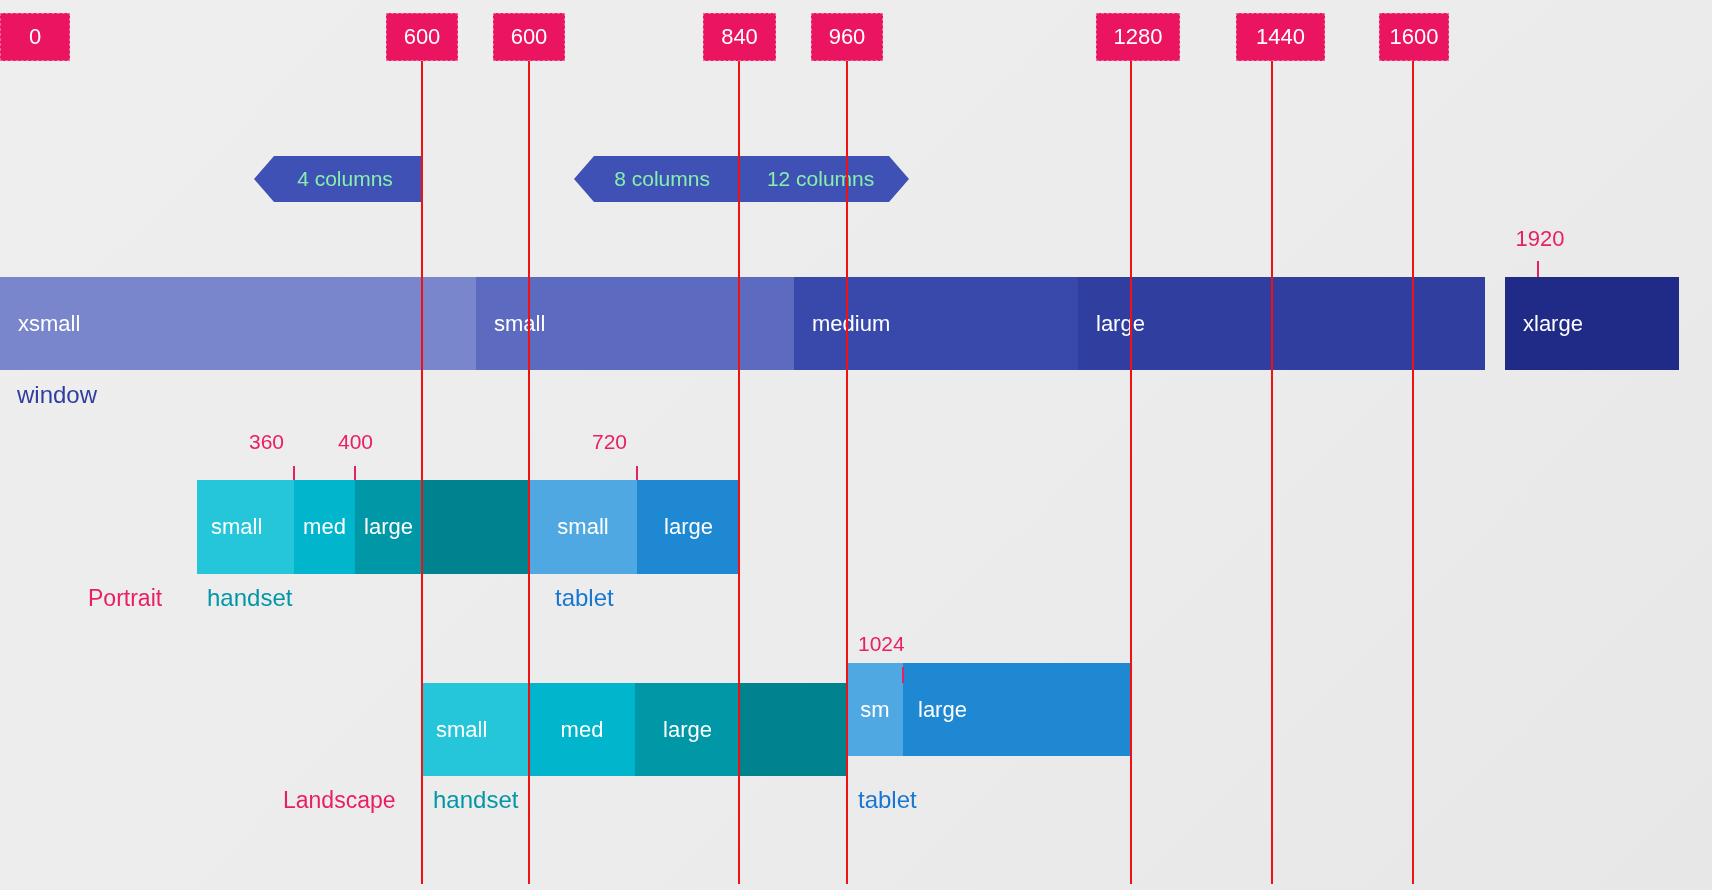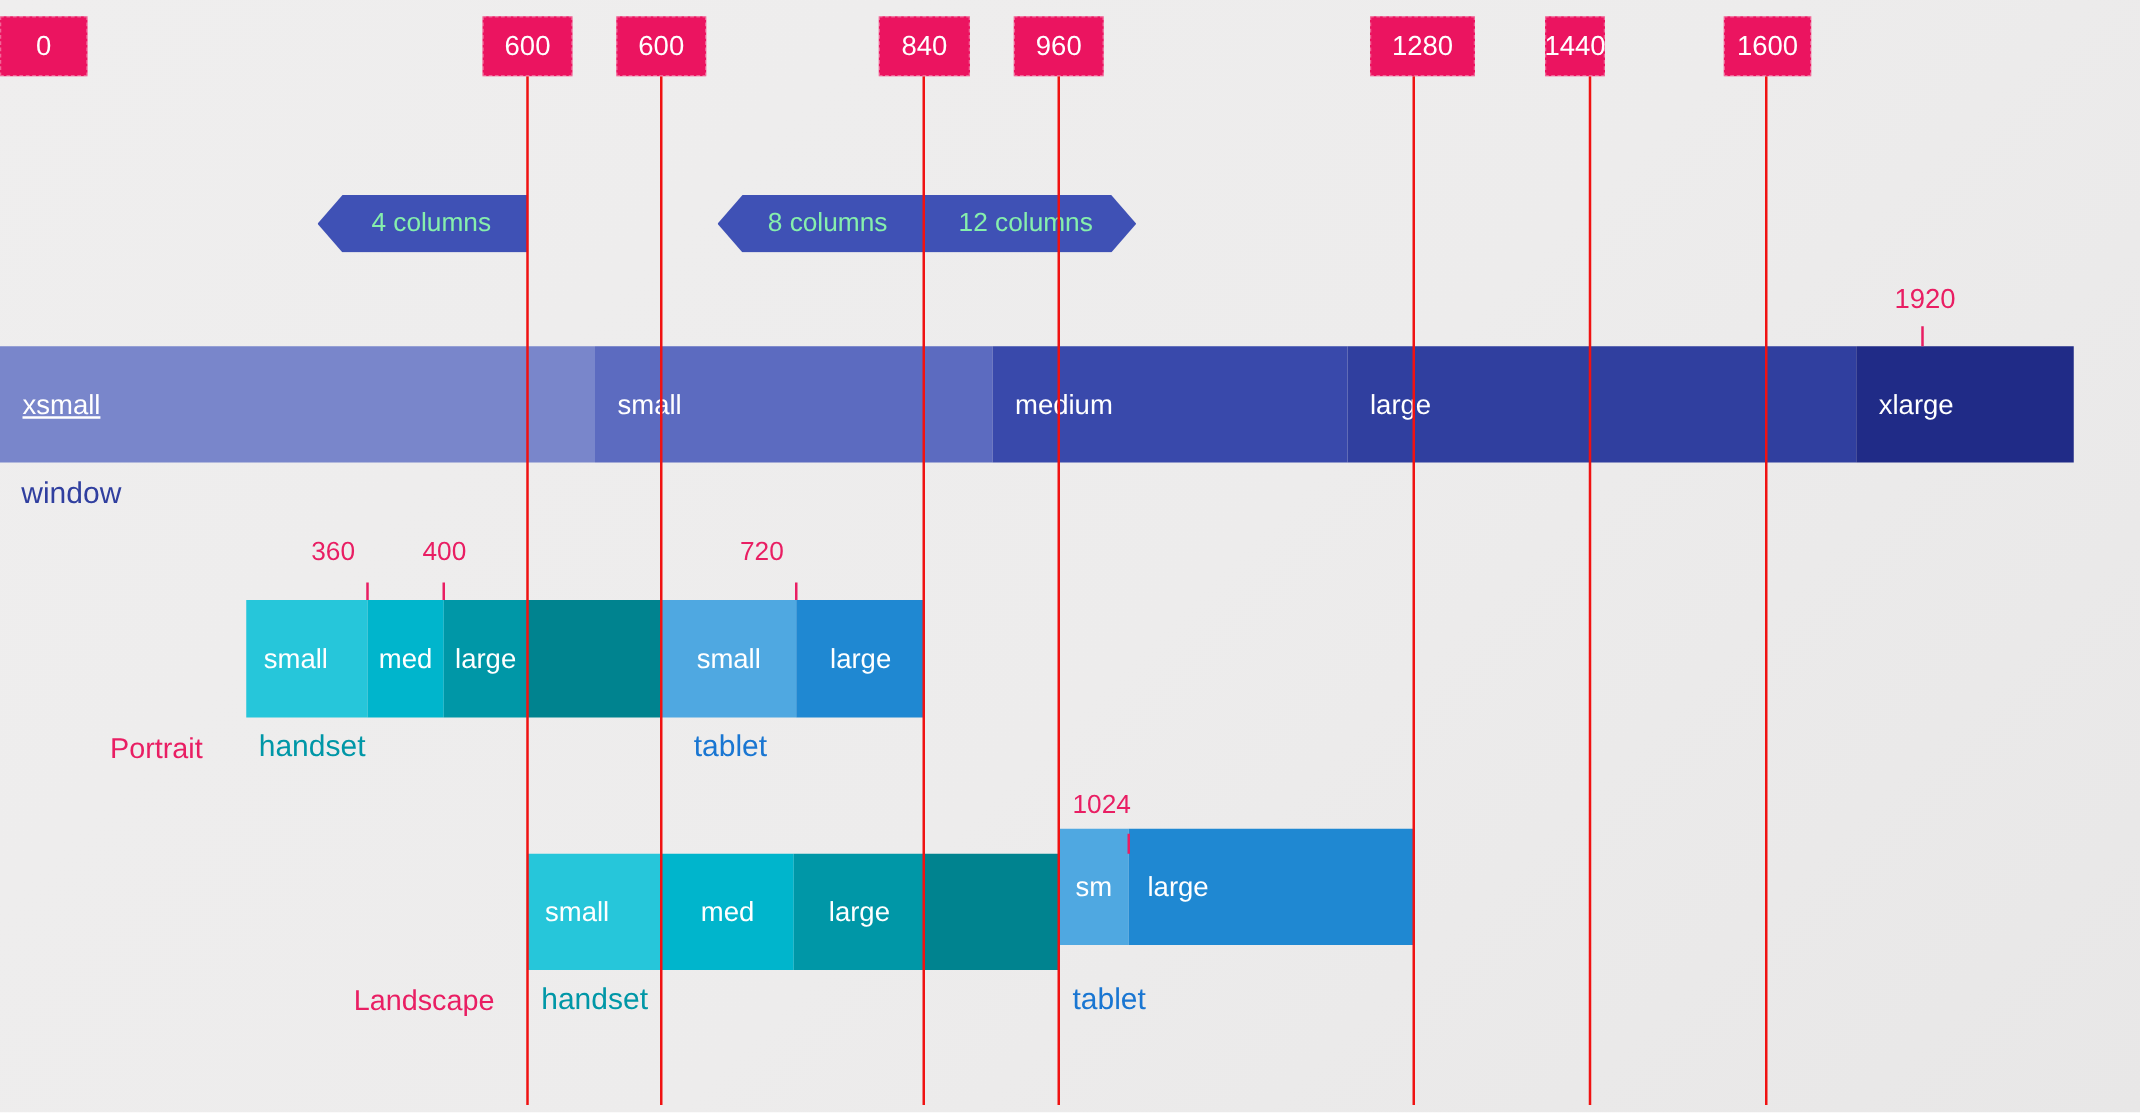--- a/index.html
+++ b/index.html
@@ -10,21 +10,21 @@
     -webkit-font-smoothing:antialiased;
   }
   
   .bp-badge{
     position:absolute; top:13px; height:48px; background:#EB1460; color:#FFFFFF;
     display:flex; align-items:center; justify-content:center; font-size:22px;
     border:1px dashed rgba(255,255,255,.35); box-sizing:border-box; z-index:60;
   }
   #bp-0{left:0;width:70px} #bp-480{left:386px;width:72px} #bp-600{left:493px;width:72px}
   #bp-840{left:703px;width:73px} #bp-960{left:811px;width:72px} #bp-1280{left:1096px;width:84px}
-  #bp-1440{left:1236px;width:48px} #bp-1600{left:1379px;width:70px}
+  #bp-1440{left:1236px;width:89px} #bp-1600{left:1379px;width:70px}
   
   .vline{position:absolute; top:61px; height:823px; width:2px; background:#F01212; z-index:50;}
   #vl-480{left:421px} #vl-600{left:528px} #vl-840{left:738px} #vl-960{left:846px}
   #vl-1280{left:1130px} #vl-1440{left:1271px} #vl-1600{left:1412px}
   
   .col-badge{
     position:absolute; top:156px; height:46px; background:#3F51B5; color:#86efac;
     font-size:21px; z-index:10; display:flex; align-items:stretch;
   }
   #cols-4{
@@ -36,25 +36,25 @@
     left:574px; width:335px;
     clip-path:polygon(0 50%, 20px 0, calc(100% - 20px) 0, 100% 50%, calc(100% - 20px) 100%, 20px 100%);
   }
   #cols-8-12 .col-half{display:flex; align-items:center; justify-content:center;}
   #cols-8-12 .col-half.left{width:165px; padding-left:10px;}
   #cols-8-12 .col-half.right{width:170px; padding-right:8px;}
   
   #window-bar{position:absolute; left:0; top:277px; width:1712px; height:93px; display:flex; z-index:5;}
   .wseg{display:flex; align-items:center; padding-left:18px; box-sizing:border-box;
         color:#FFFFFF; font-size:22px;}
-  .wseg:nth-child(1){width:476px; background:#7986CB;text-decoration:underline;}
+  .wseg:nth-child(1){width:476px; background:#7986CB;}
   .wseg:nth-child(2){width:318px; background:#5C6BC0;}
   .wseg:nth-child(3){width:284px; background:#3949AB;}
   .wseg:nth-child(4){width:407px; background:#303F9F;}
-  .wseg:nth-child(5){width:174px; background:#202B87;}
+  .wseg:nth-child(5){width:174px; background:#202B87;margin-left:20px;}
   #window-caption{position:absolute; left:17px; top:381px; font-size:24px; color:#303F9F; z-index:6;}
   
   #tick-1920-line{position:absolute; left:1537px; top:261px; width:2px; height:16px; background:#E91E63; z-index:6;}
   #tick-1920-label{position:absolute; left:1500px; top:226px; width:80px; text-align:center;
     font-size:22px; color:#E91E63; z-index:6;}
   
   .dev-bar{position:absolute; display:flex; z-index:5;}
   .dseg{display:flex; align-items:center; justify-content:center; box-sizing:border-box;
         color:#FFFFFF; font-size:22px;}
   .dseg.start{justify-content:flex-start; padding-left:14px;}

